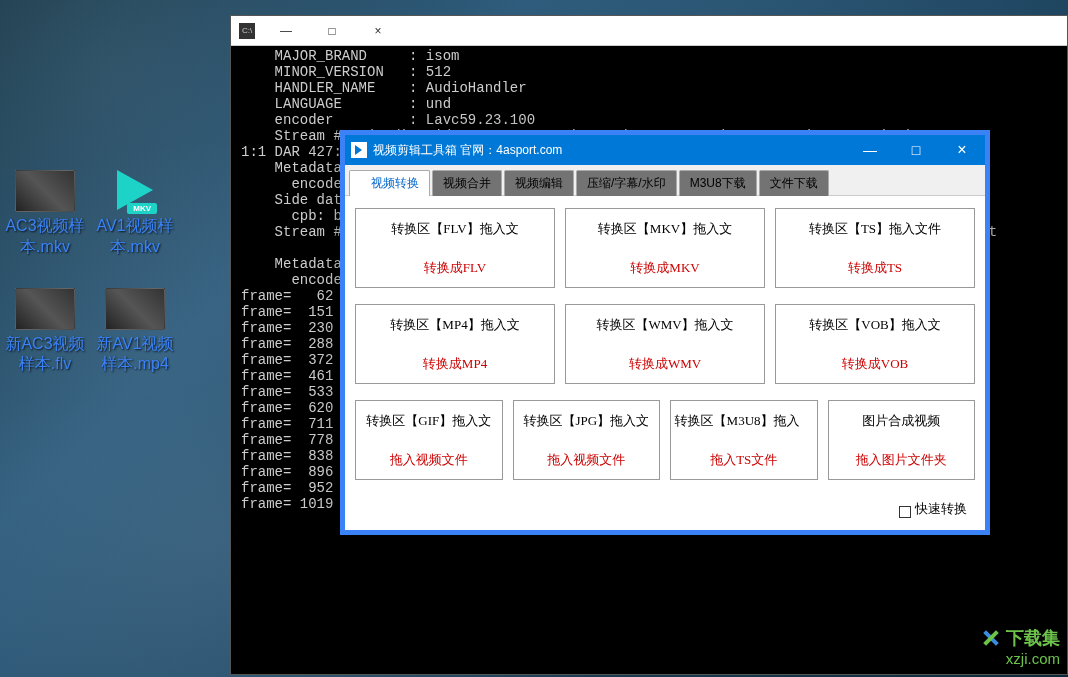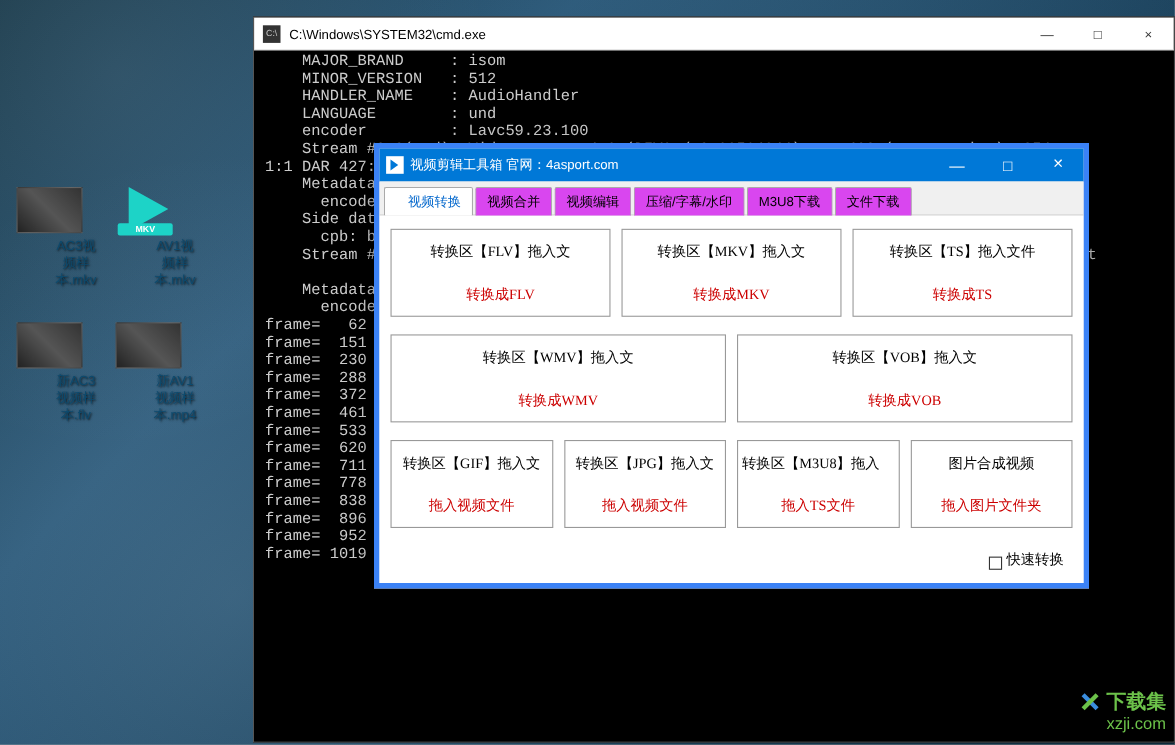--- a/index.html
+++ b/index.html
@@ -22,24 +22,24 @@
       radial-gradient(circle at 20% 80%, rgba(180,210,230,0.15) 0%, transparent 40%),
       radial-gradient(circle at 70% 30%, rgba(100,150,180,0.12) 0%, transparent 50%),
       radial-gradient(circle at 10% 10%, rgba(200,220,240,0.1) 0%, transparent 30%);
   }
   
   .desktop { position: absolute; left: 0; top: 170px; width: 200px; z-index: 1; }
   .icon-row { display: flex; }
   .icon-col { width: 90px; text-align: center; margin-bottom: 30px; }
   .thumb { width: 60px; height: 42px; margin: 0 auto 4px; background:#222; border:1px solid rgba(255,255,255,0.1); display:flex; align-items:center; justify-content:center; font-size:9px; color:#ccc; }
   .thumb.vid { background:linear-gradient(45deg,#222,#555,#333);}
-  .icon-label { color: #0c4a6e; font-size: 12px; text-shadow: 1px 1px 2px rgba(0,0,0,0.8); line-height:1.3;padding-left:48px;}
+  .icon-label { color: #3b82f6; font-size: 16px; text-shadow: 1px 1px 2px rgba(0,0,0,0.8); line-height:1.3;}
   .play-ico { width:60px; height:42px; margin:0 auto 4px; position:relative;}
   .play-tri { width:0; height:0; border-top:20px solid transparent; border-bottom:20px solid transparent; border-left:36px solid #1dd3c7; margin:0 auto;}
-  .badge { position:absolute; bottom:-2px; right:8px; background:#1dd3c7; color:#fff; font-size:8px; font-weight:bold; padding:1px 16px; border-radius:2px;}
+  .badge { position:absolute; bottom:-2px; right:8px; background:#1dd3c7; color:#fff; font-size:8px; font-weight:bold; padding:1px 6px; border-radius:2px;}
   
   .cmd {
     position: absolute; left: 230px; top: 15px;
     width: 838px; height: 660px;
     background: #000;
     border: 1px solid #555;
     z-index: 2;
     display:flex; flex-direction:column;
   }
   .cmd-title {
@@ -80,21 +80,21 @@
     display:flex;align-items:center;
     padding-left:6px;
   }
   .app-icon { width:16px;height:16px;background:#fff;margin-right:6px;position:relative;}
   .app-icon::after{content:"";position:absolute;left:4px;top:3px;width:0;height:0;border-top:5px solid transparent;border-bottom:5px solid transparent;border-left:7px solid #0078d7;}
   .app-title-text{flex:1;font-size:12px;}
   .app-btns{display:flex;height:100%;}
   .app-btn{width:46px;display:flex;align-items:center;justify-content:center;color:#fff;font-size:14px;}
   .app-btn.close{font-size:16px;}
   .tabbar{display:flex;background:#f0f0f0;border-bottom:1px solid #ccc;padding:4px 4px 0;}
-  .tab{padding:4px 10px;font-size:12px;border:1px solid #aaa;border-bottom:none;background:#d946ef;margin-right:2px;border-radius:2px 2px 0 0;position:relative;top:1px;}
+  .tab{padding:4px 10px;font-size:12px;border:1px solid #aaa;border-bottom:none;background:#737373;margin-right:2px;border-radius:2px 2px 0 0;position:relative;top:1px;}
   .tab.active{background:#fff;color:#0066cc;padding-left:21px;}
   .panel{background:#fff;padding:12px 10px 8px;}
   .grid{display:flex;gap:10px;margin-bottom:16px;}
   .box{
     flex:1;
     border:1px solid #999;
     height:80px;
     display:flex;flex-direction:column;
     align-items:center;justify-content:space-around;
     font-size:13px;
@@ -135,21 +135,20 @@
     <div class="icon-col">
       <div class="thumb vid"></div>
       <div class="icon-label">新AV1视频样本.mp4</div>
     </div>
   </div>
 </div>
 
 <div class="cmd">
   <div class="cmd-title">
     <div class="cmd-icon">C:\</div>
-    <div class="cmd-title-text">C:\Windows\SYSTEM32\cmd.exe</div>
     <div class="win-btns">
       <div class="win-btn">—</div>
       <div class="win-btn">□</div>
       <div class="win-btn">×</div>
     </div>
   </div>
   <div class="cmd-body">    MAJOR_BRAND     : isom
     MINOR_VERSION   : 512
     HANDLER_NAME    : AudioHandler
     LANGUAGE        : und
@@ -208,20 +207,24 @@
           <div class="box-label">转换区【MKV】拖入文</div>
           <div class="box-hint">转换成MKV</div>
         </div>
       <div class="box">
           <div class="box-label">转换区【TS】拖入文件</div>
           <div class="box-hint">转换成TS</div>
         </div>
     </div>
     <div class="grid">
       <div class="box">
+          <div class="box-label">转换区【MP4】拖入文</div>
+          <div class="box-hint">转换成MP4</div>
+        </div>
+      <div class="box">
           <div class="box-label">转换区【WMV】拖入文</div>
           <div class="box-hint">转换成WMV</div>
         </div>
       <div class="box">
           <div class="box-label">转换区【VOB】拖入文</div>
           <div class="box-hint">转换成VOB</div>
         </div>
     </div>
     <div class="grid">
       <div class="box">

